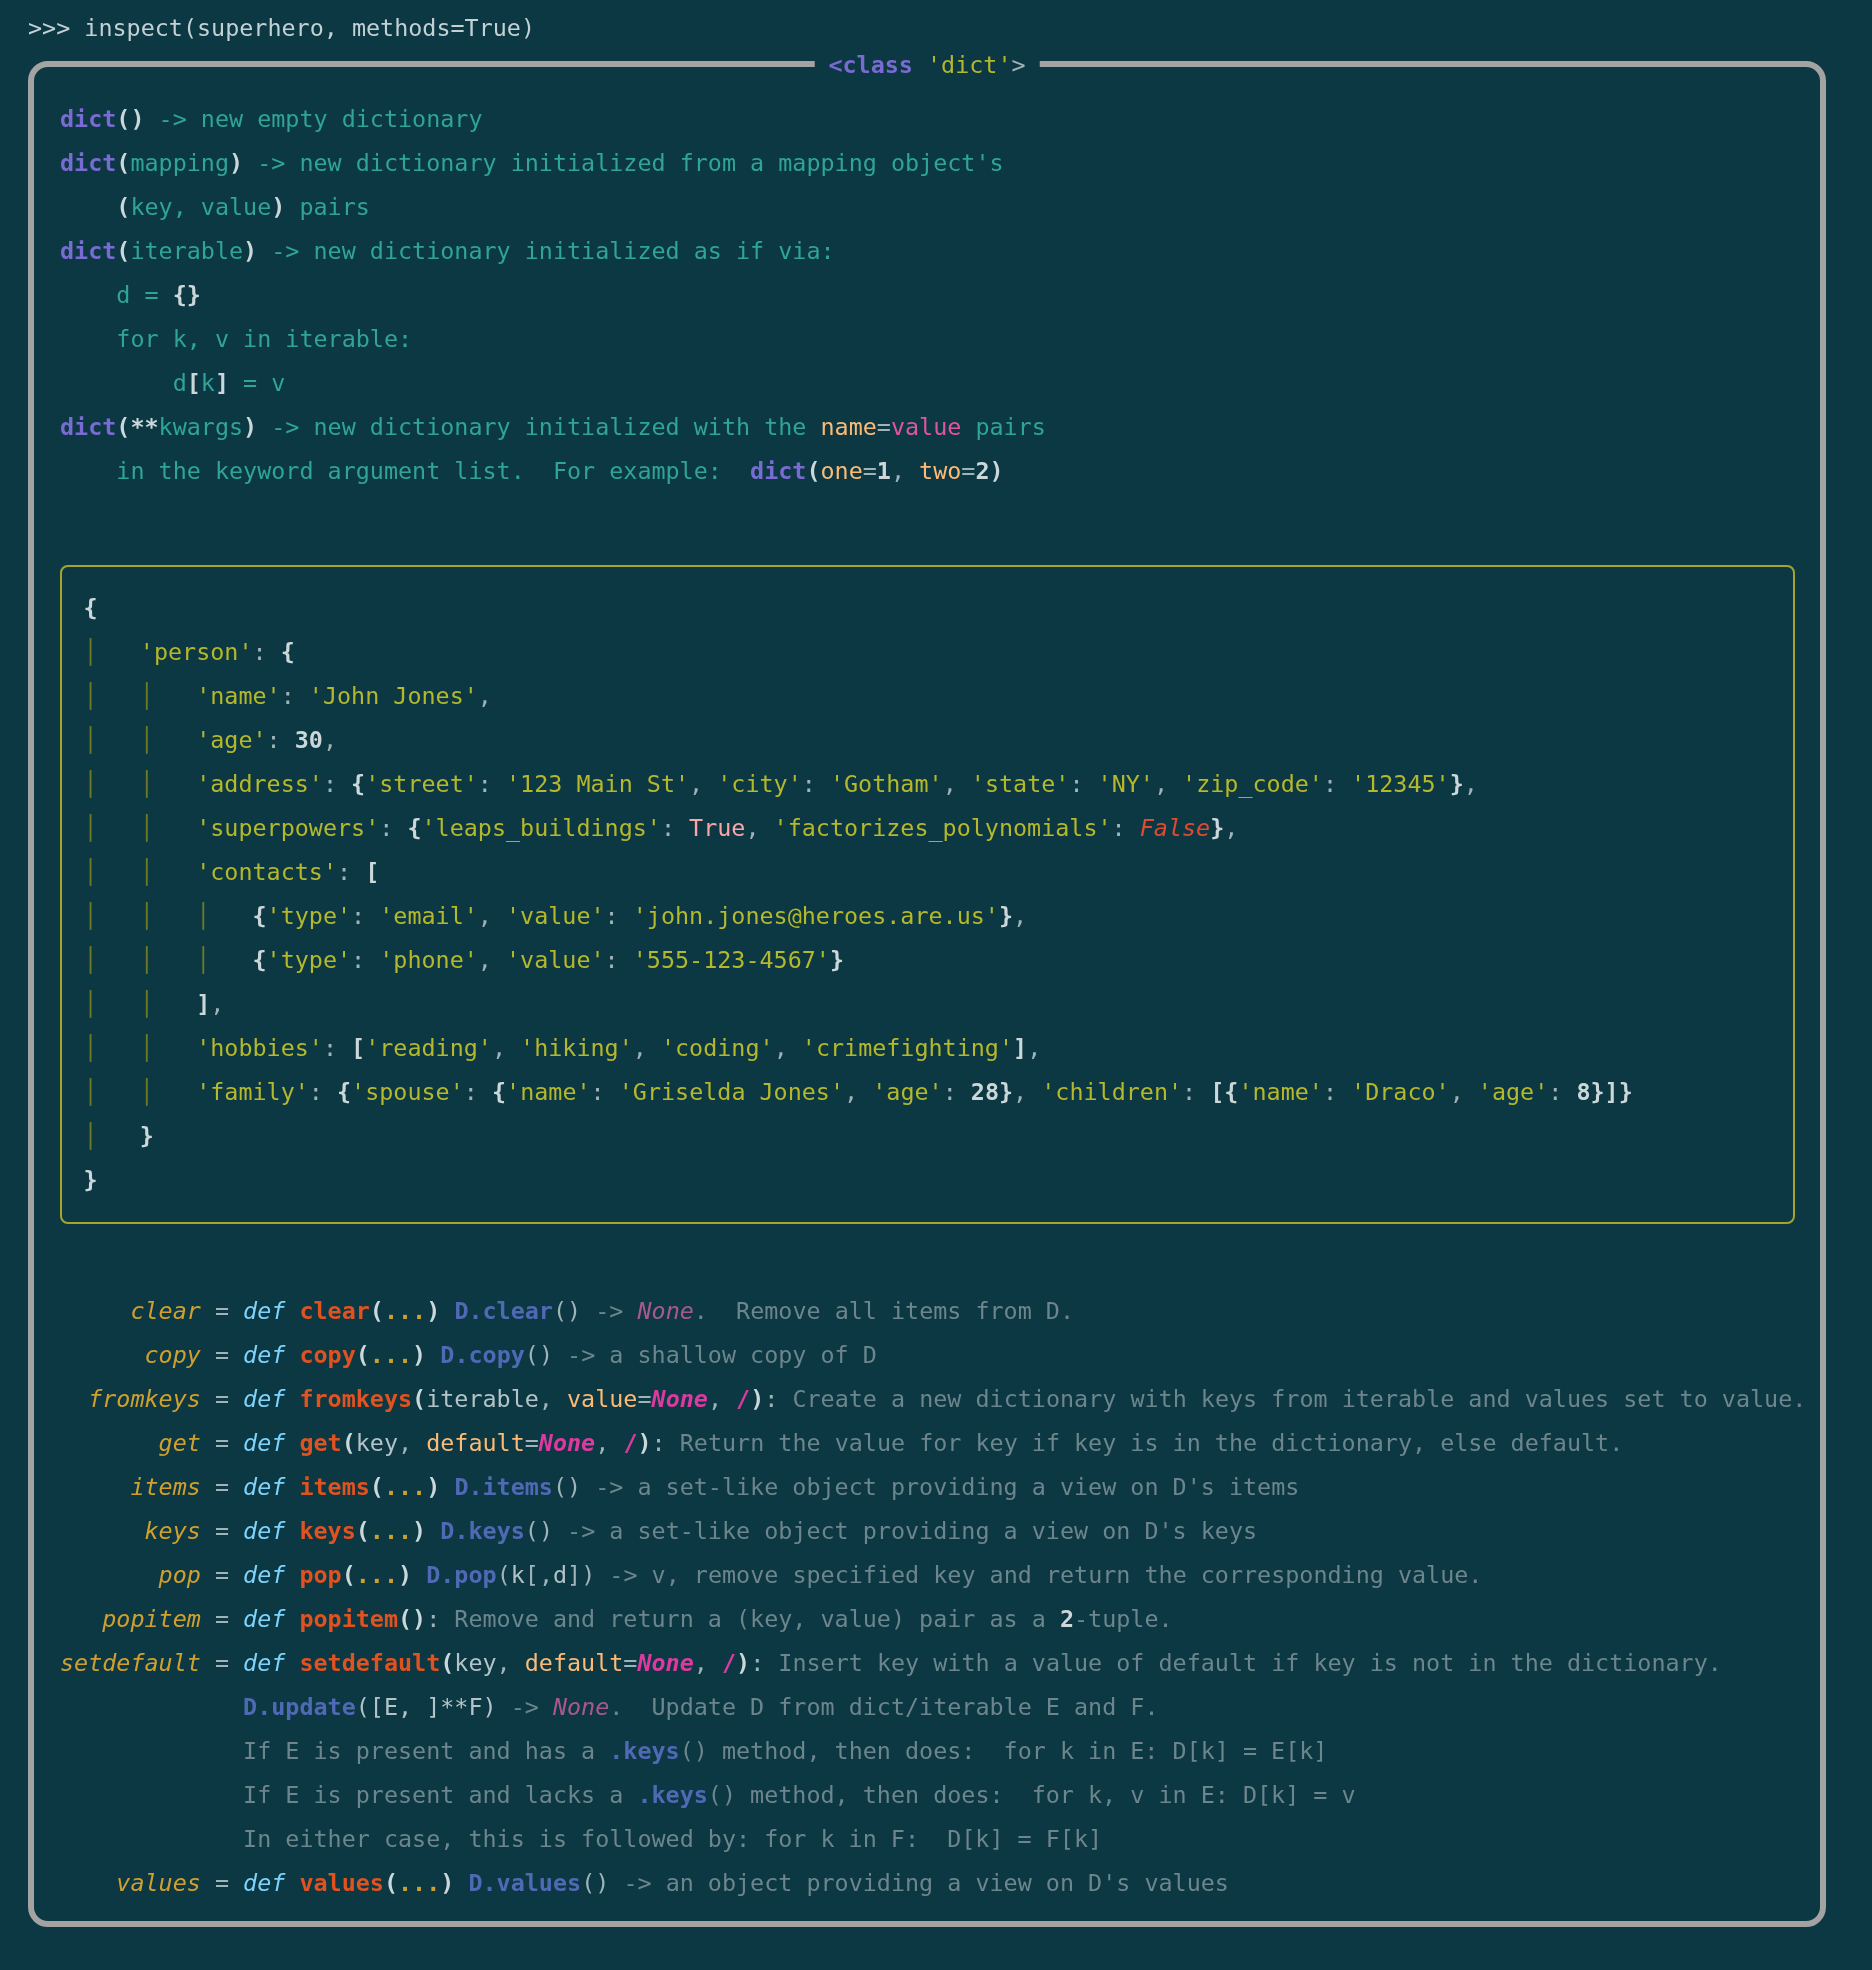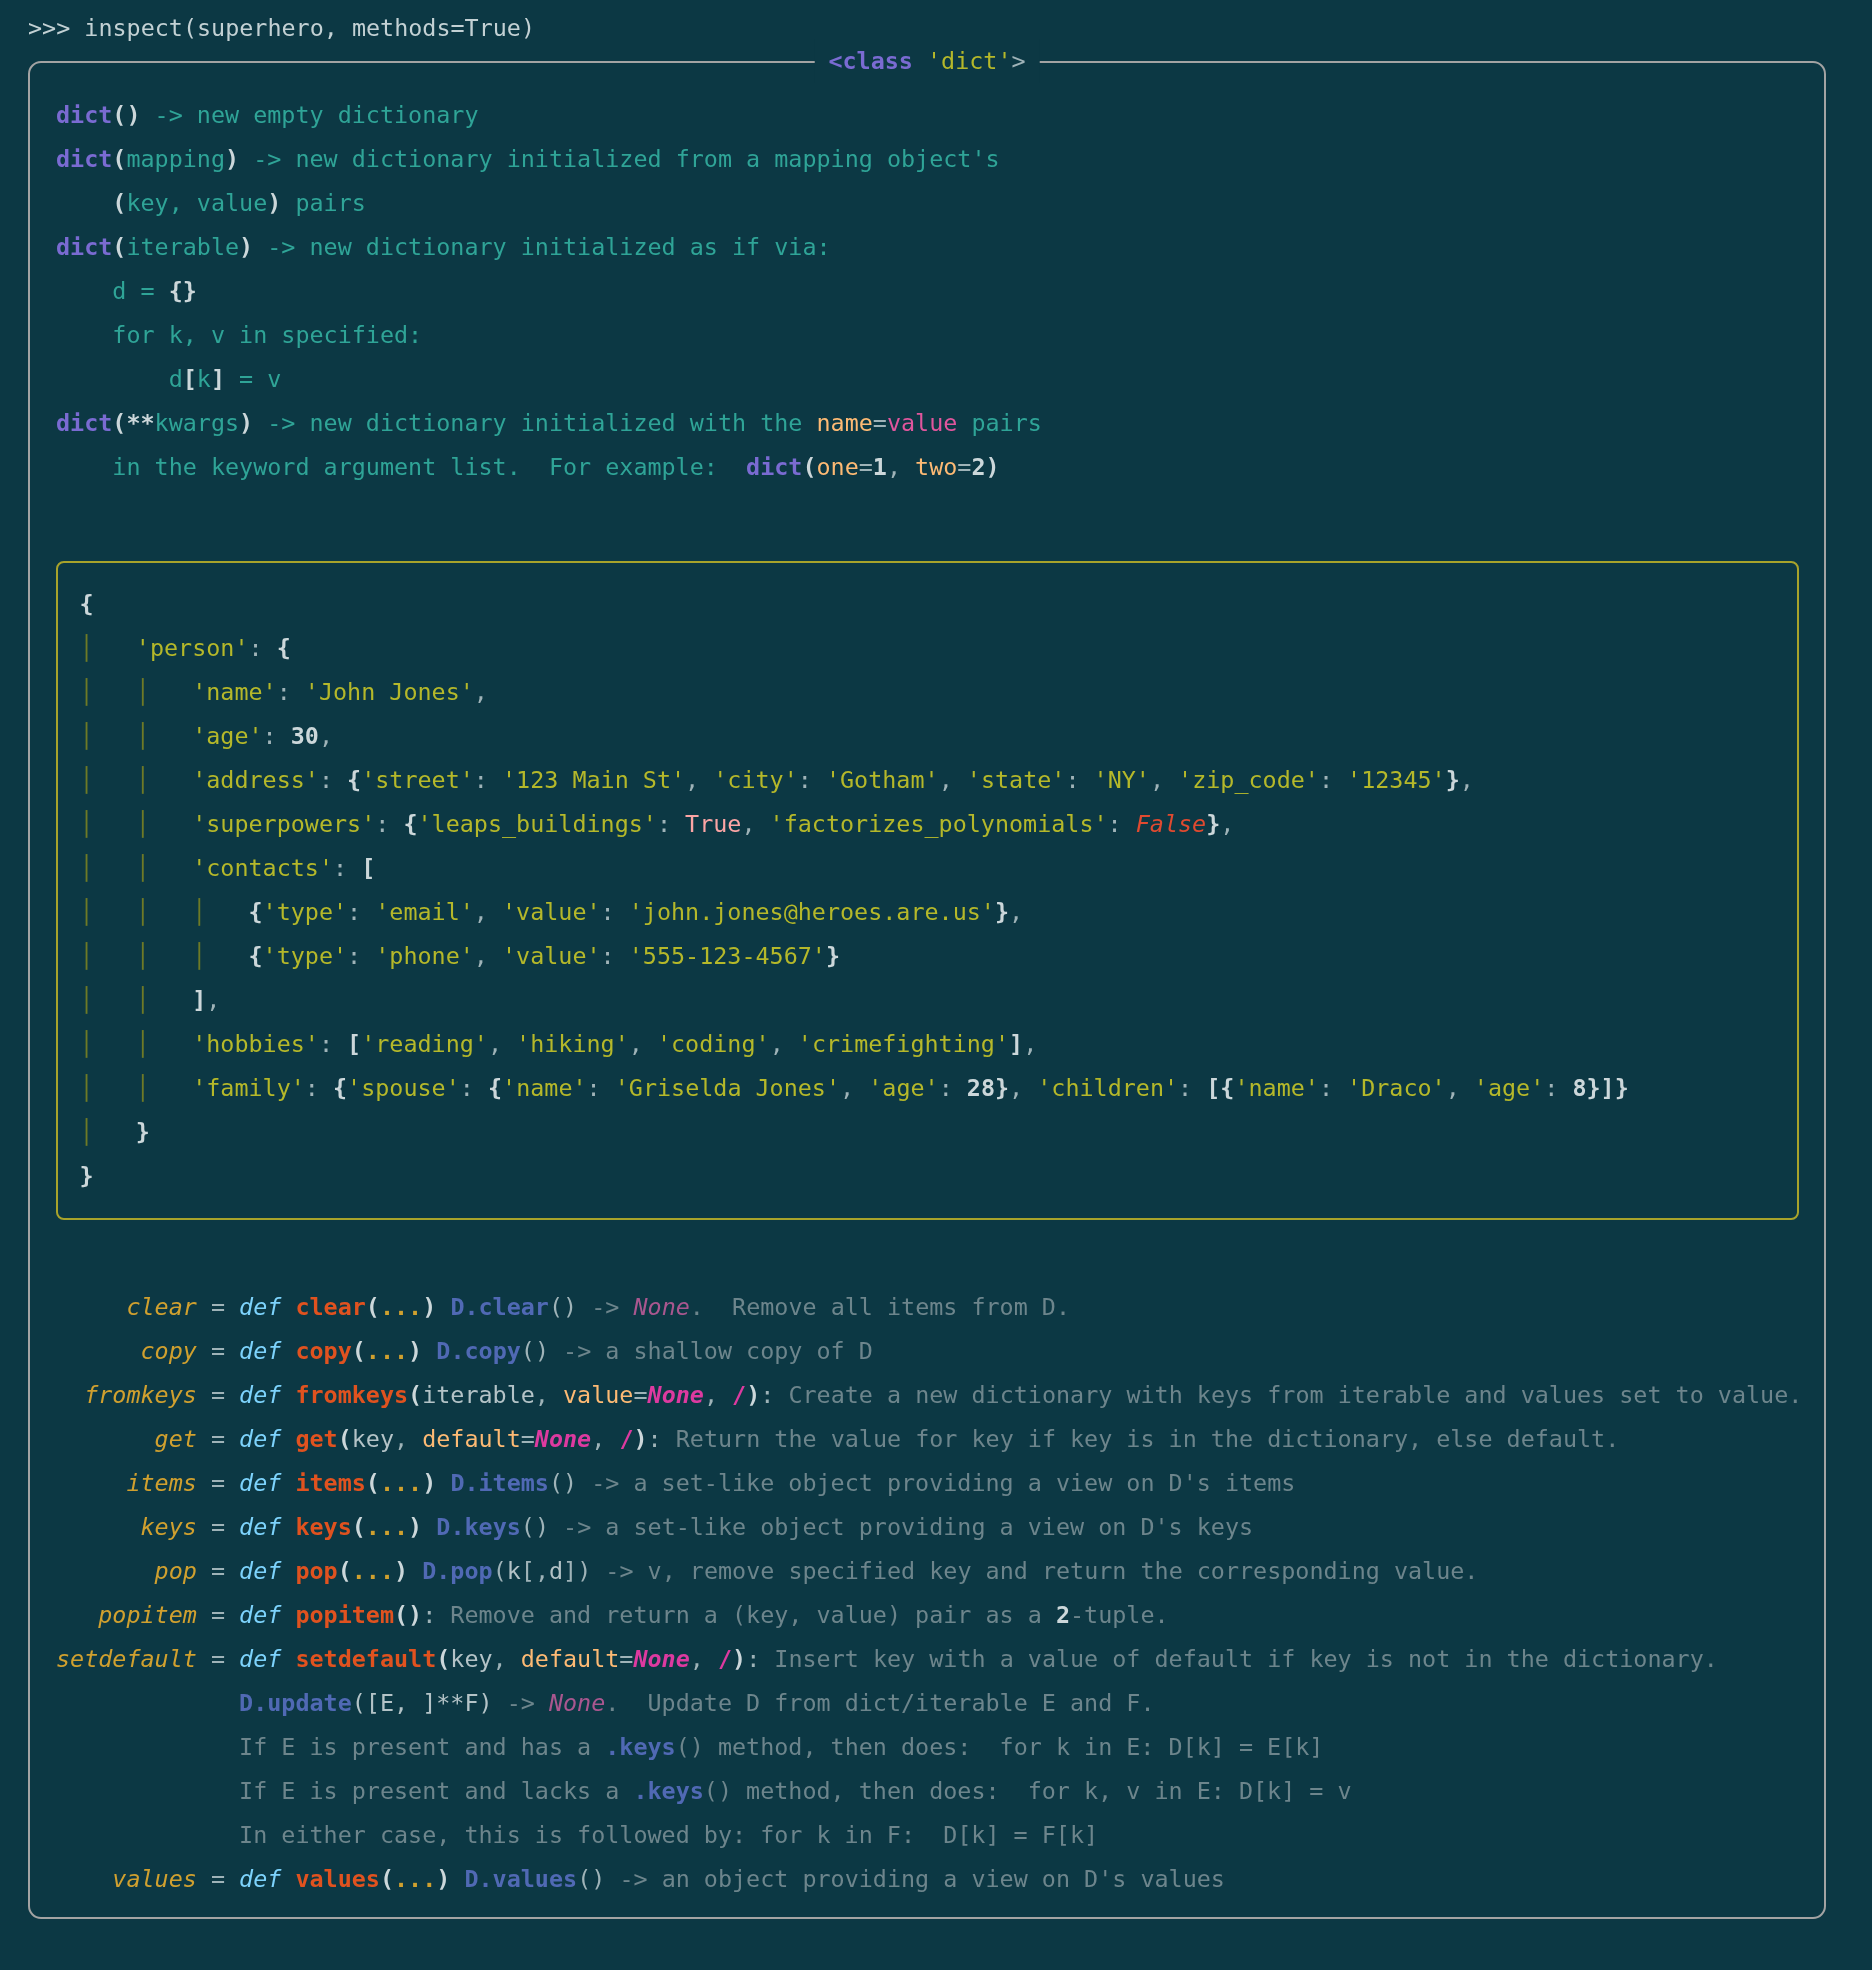--- a/index.html
+++ b/index.html
@@ -12,22 +12,22 @@
     font-size:23.4px;
     line-height:44px;
     color:#c3d1d4;
     overflow:hidden;
   }
   .line{white-space:pre;height:44px;line-height:44px;}
   .panel{
     position:relative;
     margin-top:10.7px;
     margin-right:46px;
-    border:2px solid #a3a3a3;
-    border-radius:13px;
+    border:6px solid #a3a3a3;
+    border-radius:20px;
     padding:30px 15.6px 15.6px 26px;
     box-sizing:border-box;
   }
   .panel-title{
     position:absolute;
     top:-23.4px;left:50%;
     transform:translateX(-50%);
     background:#0c3844;
     padding:0 13.7px;
     white-space:pre;
@@ -76,21 +76,21 @@
   <div class="panel">
 
     <div class="panel-title line"><span class="sg-kw">&lt;class </span><span class="sg-s">'dict'</span><span class="sg-p">&gt;</span></div>
 
     <div>
         <div class="line"><span class="sg-kw">dict</span><span class="sg-br">()</span><span class="sg-t"> -&gt; new empty dictionary</span></div>
         <div class="line"><span class="sg-kw">dict</span><span class="sg-br">(</span><span class="sg-t">mapping</span><span class="sg-br">)</span><span class="sg-t"> -&gt; new dictionary initialized from a mapping object's</span></div>
         <div class="line"><span class="sg-t">    </span><span class="sg-br">(</span><span class="sg-t">key, value</span><span class="sg-br">)</span><span class="sg-t"> pairs</span></div>
         <div class="line"><span class="sg-kw">dict</span><span class="sg-br">(</span><span class="sg-t">iterable</span><span class="sg-br">)</span><span class="sg-t"> -&gt; new dictionary initialized as if via:</span></div>
         <div class="line"><span class="sg-t">    d = </span><span class="sg-br">{}</span></div>
-        <div class="line"><span class="sg-t">    for k, v in specified:</span></div>
+        <div class="line"><span class="sg-t">    for k, v in iterable:</span></div>
         <div class="line"><span class="sg-t">        d</span><span class="sg-br">[</span><span class="sg-t">k</span><span class="sg-br">]</span><span class="sg-t"> = v</span></div>
         <div class="line"><span class="sg-kw">dict</span><span class="sg-br">(**</span><span class="sg-t">kwargs</span><span class="sg-br">)</span><span class="sg-t"> -&gt; new dictionary initialized with the </span><span class="sg-au">name</span><span class="sg-p">=</span><span class="sg-pk">value</span><span class="sg-t"> pairs</span></div>
         <div class="line"><span class="sg-t">    in the keyword argument list.  For example:  </span><span class="sg-kw">dict</span><span class="sg-br">(</span><span class="sg-au">one</span><span class="sg-p">=</span><span class="sg-n">1</span><span class="sg-p">, </span><span class="sg-au">two</span><span class="sg-p">=</span><span class="sg-n">2</span><span class="sg-br">)</span></div>
       </div>
 
     <div class="line"></div>
 
     <div class="valuebox">
         <div class="line"><span class="sg-br">{</span></div>
         <div class="line"><span class="sg-gd">│   </span><span class="sg-s">'person'</span><span class="sg-p">: </span><span class="sg-br">{</span></div>

